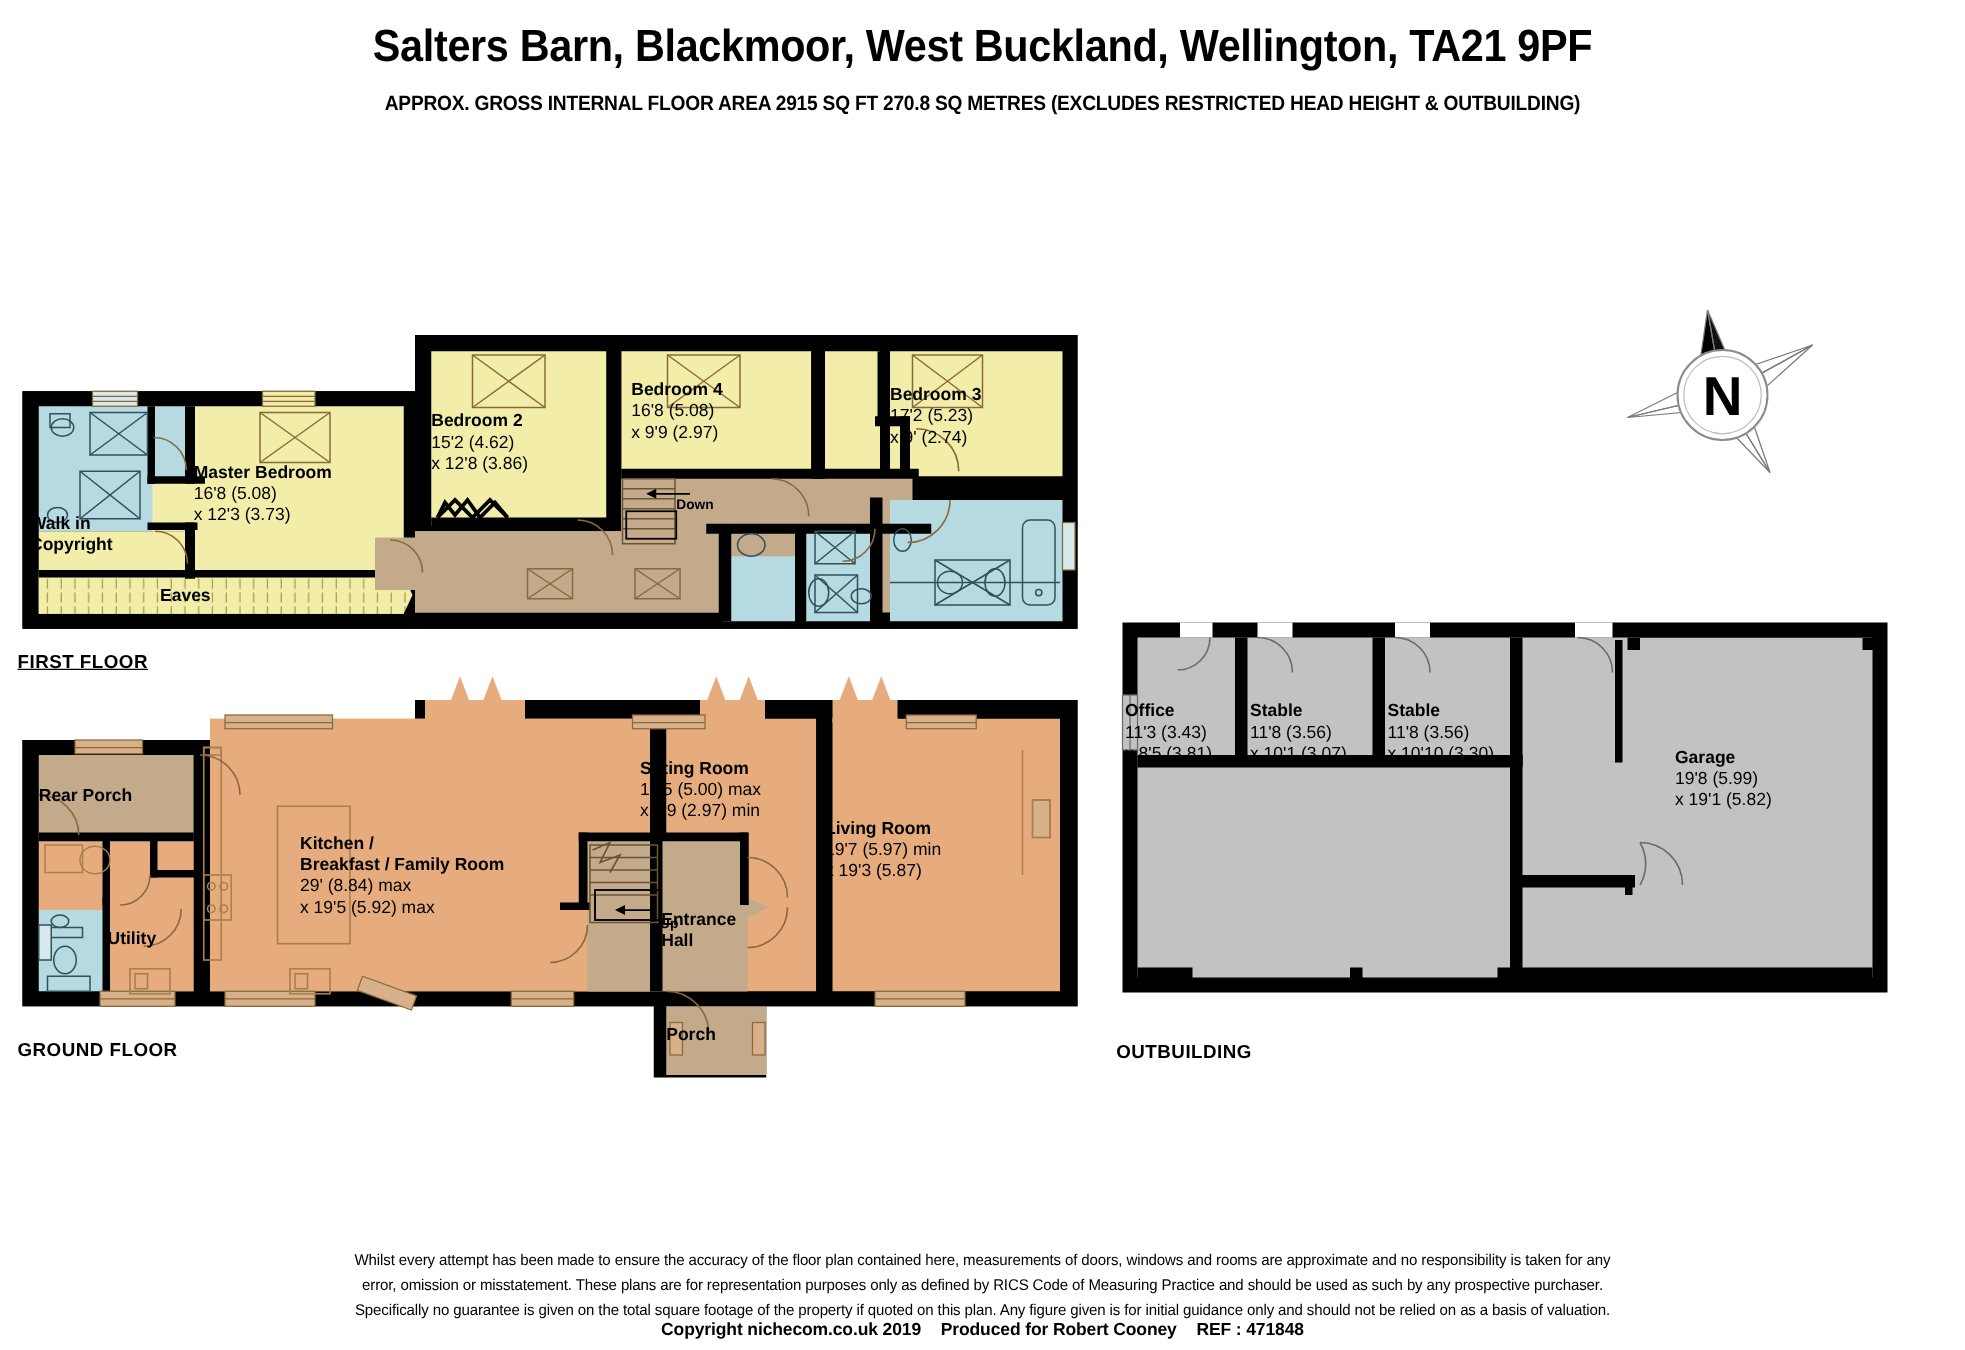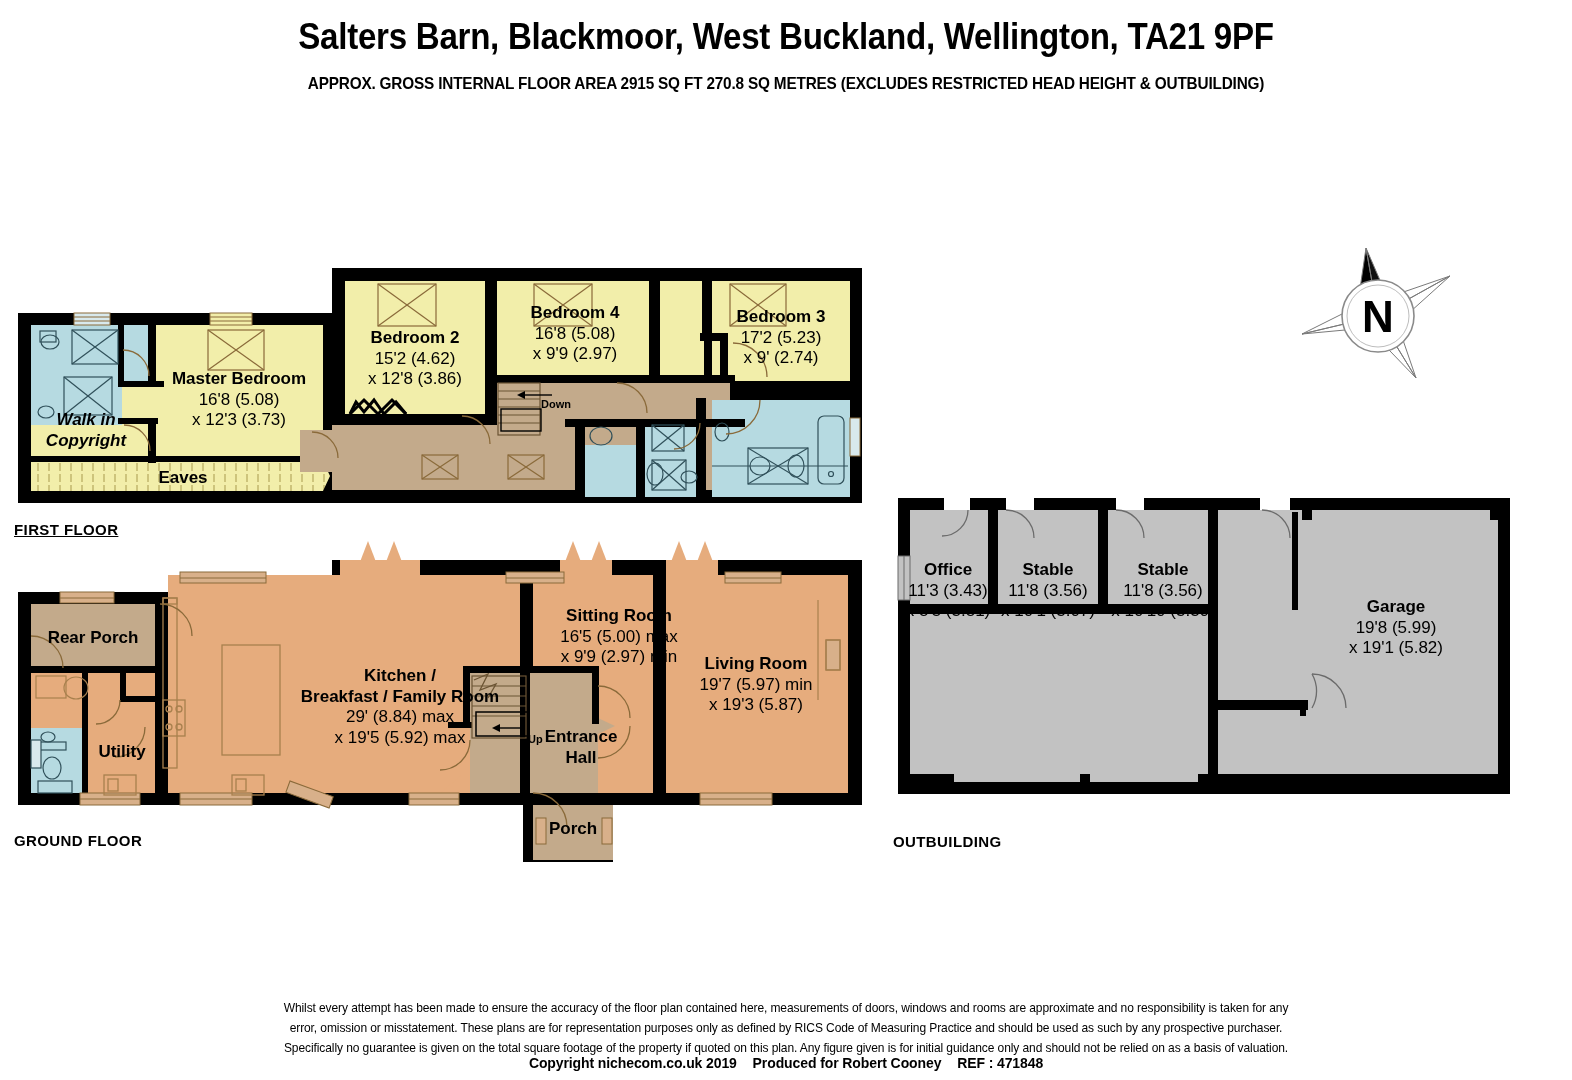--- a/index.html
+++ b/index.html
@@ -12,21 +12,21 @@
          transform:scaleX(0.92);transform-origin:center top;}
   .subtitle{position:absolute;left:0;top:74px;width:1572px;text-align:center;
             font-size:16.5px;font-weight:bold;letter-spacing:-0.2px;
             transform:scaleX(0.93);transform-origin:center top;}
 
   .floorlabel{position:absolute;font-size:15px;font-weight:bold;letter-spacing:0.4px;}
 
   svg.plan{position:absolute;left:0;top:0;width:1572px;height:1080px;
            pointer-events:none;overflow:visible;}
 
-  .rmlabel{position:absolute;text-align:center;font-size:17px;font-weight:bold;
+  .rmlabel{position:absolute;font-size:14px;font-weight:bold;
            line-height:1.22;white-space:nowrap;}
   .rmlabel .dim{font-weight:normal;}
 
   .tiny{position:absolute;font-size:11px;font-weight:bold;margin-top:12px;}
 
   .disclaimer{position:absolute;left:0;top:998px;width:1572px;text-align:center;
               font-size:12.4px;line-height:1.62;letter-spacing:-0.1px;
               transform:scaleX(0.97);transform-origin:center top;}
   .copy{position:absolute;left:0;top:1055px;width:1572px;text-align:center;
         font-size:14px;font-weight:bold;letter-spacing:-0.1px;}
@@ -409,21 +409,21 @@
       <text x="80" y="94" text-anchor="middle" font-family="Liberation Sans, sans-serif" font-size="44" font-weight="bold" fill="#000">N</text>
     </g>
   </svg>
 
   <div class="rmlabel" style="left:155px;top:369px;width:168px;">
     <div>Master Bedroom</div>
     <div class="dim">16'8 (5.08)</div>
     <div class="dim">x 12'3 (3.73)</div>
   </div>
 
-  <div class="rmlabel" style="left:24px;top:410px;width:124px;font-style:italic;">
+  <div class="rmlabel" style="left:24px;top:410px;width:124px;">
     <div>Walk in</div>
     <div>Copyright</div>
   </div>
 
   <div class="rmlabel" style="left:128px;top:468px;width:110px;">
     <div>Eaves</div>
   </div>
 
   <div class="rmlabel" style="left:345px;top:328px;width:140px;">
     <div>Bedroom 2</div>

